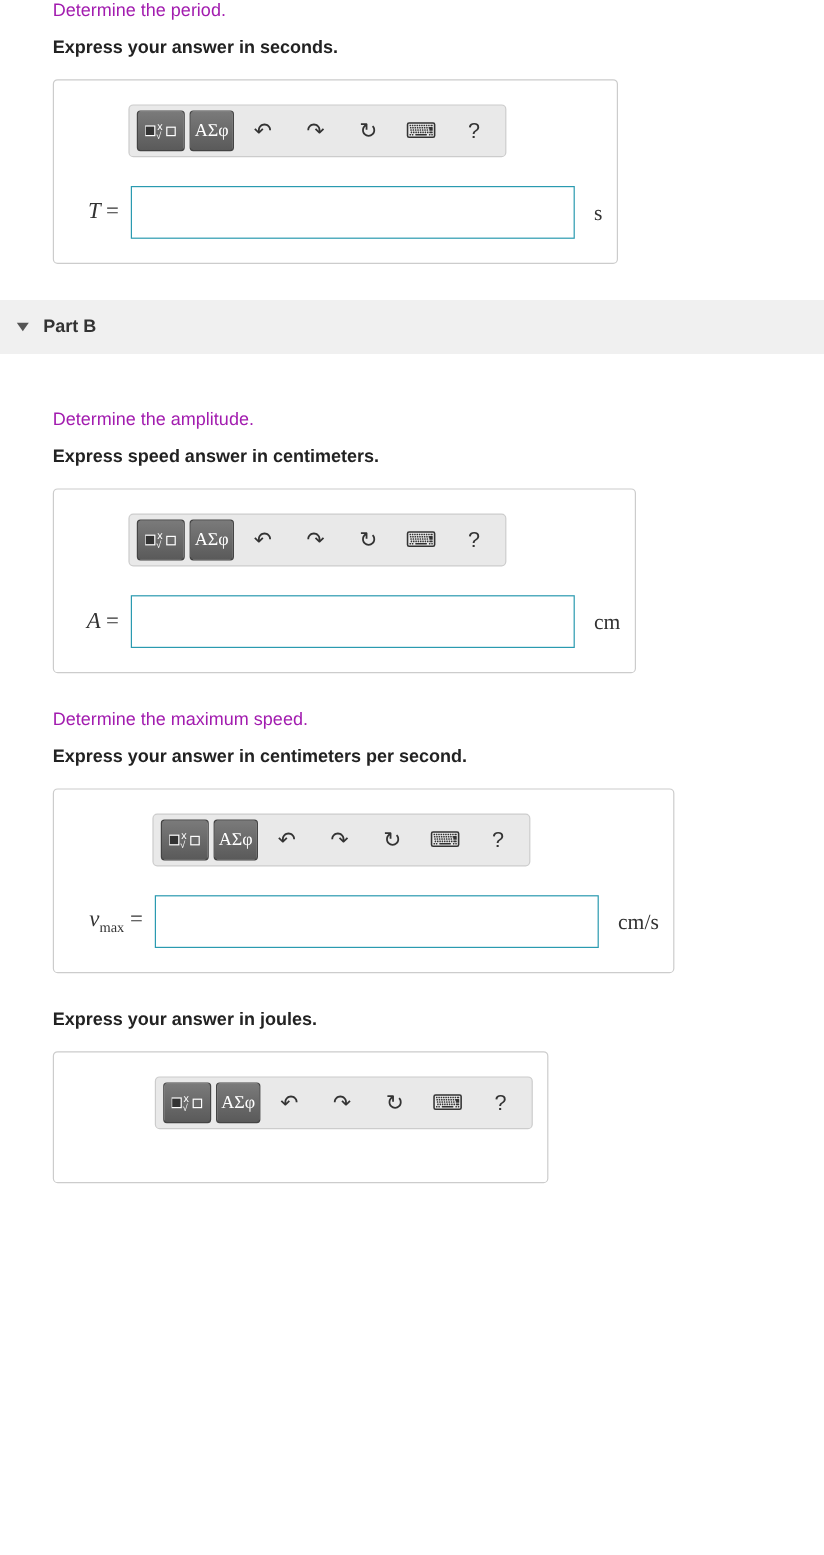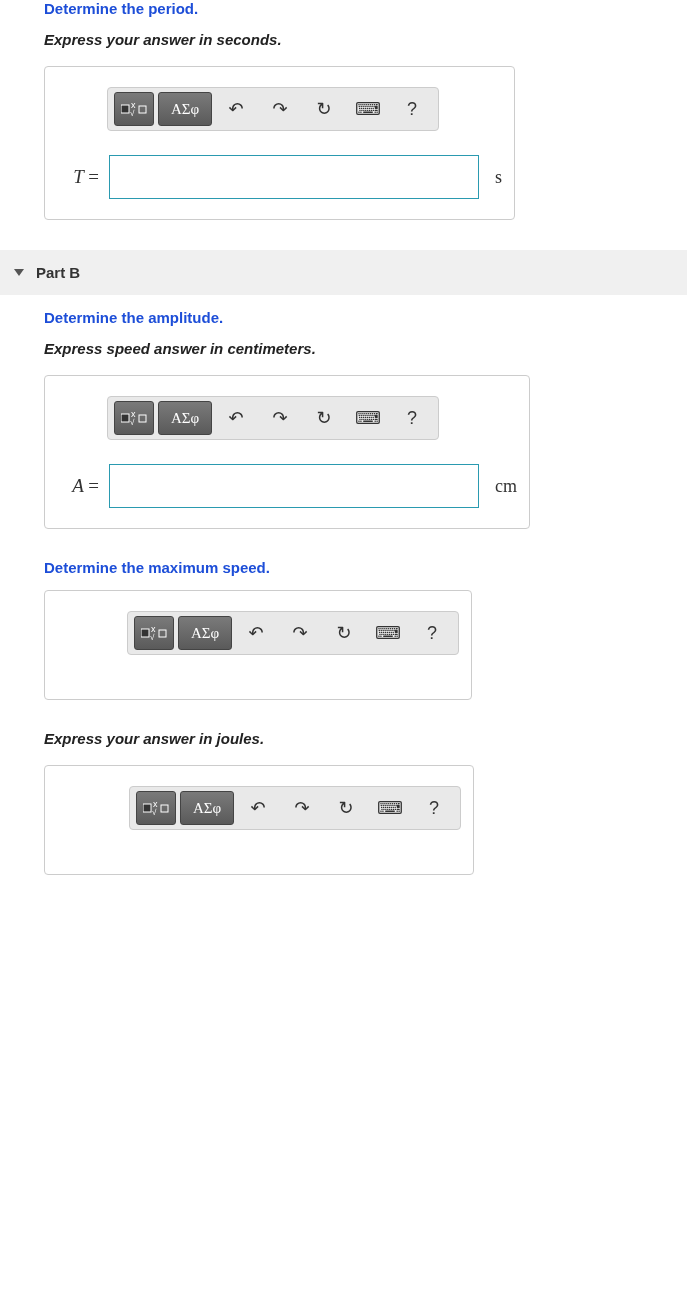--- a/index.html
+++ b/index.html
@@ -10,32 +10,32 @@
     color: #333;
     background: #fff;
   }
   .section { padding-bottom: 30px; }
   .part-header {
     background: #f0f0f0;
     padding: 14px 20px 14px 14px;
     display: flex;
     align-items: center;
     gap: 12px;
-    margin-bottom: 14px;
+    margin-bottom: 46px;
   }
   .caret {
     width: 0; height: 0;
     border-left: 5px solid transparent;
     border-right: 5px solid transparent;
     border-top: 7px solid #555;
   }
   .part-title { font-weight: bold; color: #333; }
   .content { padding: 0 44px; }
-  .prompt { margin: 0 0 14px 0; color: #1d4ed8; font-weight: bold; }
-  .instruction { font-weight: bold; margin: 0 0 18px 0; color: #222; font-style: italic; }
+  .prompt { margin: 0 0 14px 0; color: #a21caf; }
+  .instruction { font-weight: bold; margin: 0 0 18px 0; color: #222; }
   .answer-panel {
     border: 1px solid #ccc;
     border-radius: 4px;
     padding: 20px 12px 20px 12px;
     display: inline-block;
   }
   .toolbar {
     display: inline-flex;
     align-items: center;
     background: #e9e9e9;
@@ -56,21 +56,21 @@
   }
   .tb-dark {
     background: linear-gradient(#7a7a7a,#5a5a5a);
     border: 1px solid #444;
     color: #fff;
   }
   .tb-dark-greek {
     background: linear-gradient(#7a7a7a,#5a5a5a);
     border: 1px solid #444;
     color: #fff;
-    width: 54px;
+    width: 37px;
     font-family: "Times New Roman", serif;
     font-size: 15px;
   }
   .tb-plain { color: #333; font-size: 18px; }
   .input-row {
     display: flex;
     align-items: center;
     gap: 10px;
   }
   .var-label {
@@ -161,37 +161,43 @@
         <input class="answer-input" type="text" style="">
         <span class="unit">cm</span>
       </div>
     </div>
   </div>
 </div>
 
 <div class="section">
   <div class="content">
     <p class="prompt">Determine the maximum speed.</p>
+    <p class="instruction">Express your answer in centimeters per second.</p>
     <div class="answer-panel">
       <div class="toolbar" style="margin-left:70px;">
         <span class="tb-btn tb-dark templates-icon">
           <svg width="26" height="18">
               <rect x="0" y="5" width="8" height="8" fill="#333" stroke="#fff"></rect>
               <text x="10" y="8" font-size="9" fill="#fff">x</text>
               <text x="9" y="16" font-size="8" fill="#fff">√</text>
               <rect x="18" y="6" width="7" height="7" fill="none" stroke="#fff"></rect>
             </svg>
         </span>
         <span class="tb-btn tb-dark-greek">ΑΣφ</span>
         <span class="tb-btn tb-plain">↶</span>
         <span class="tb-btn tb-plain">↷</span>
         <span class="tb-btn tb-plain">↻</span>
         <span class="tb-btn tb-plain">⌨</span>
         <span class="tb-btn tb-plain">?</span>
       </div>
+      <div class="input-row">
+        <span class="var-label" style="min-width:62px"><span>v<sub class="sub">max</sub></span> <span class="eq">=</span></span>
+        <input class="answer-input" type="text" style="">
+        <span class="unit">cm/s</span>
+      </div>
     </div>
   </div>
 </div>
 
 <div class="section">
   <div class="content">
     <p class="instruction">Express your answer in joules.</p>
     <div class="answer-panel">
       <div class="toolbar" style="margin-left:72px;">
         <span class="tb-btn tb-dark templates-icon">

